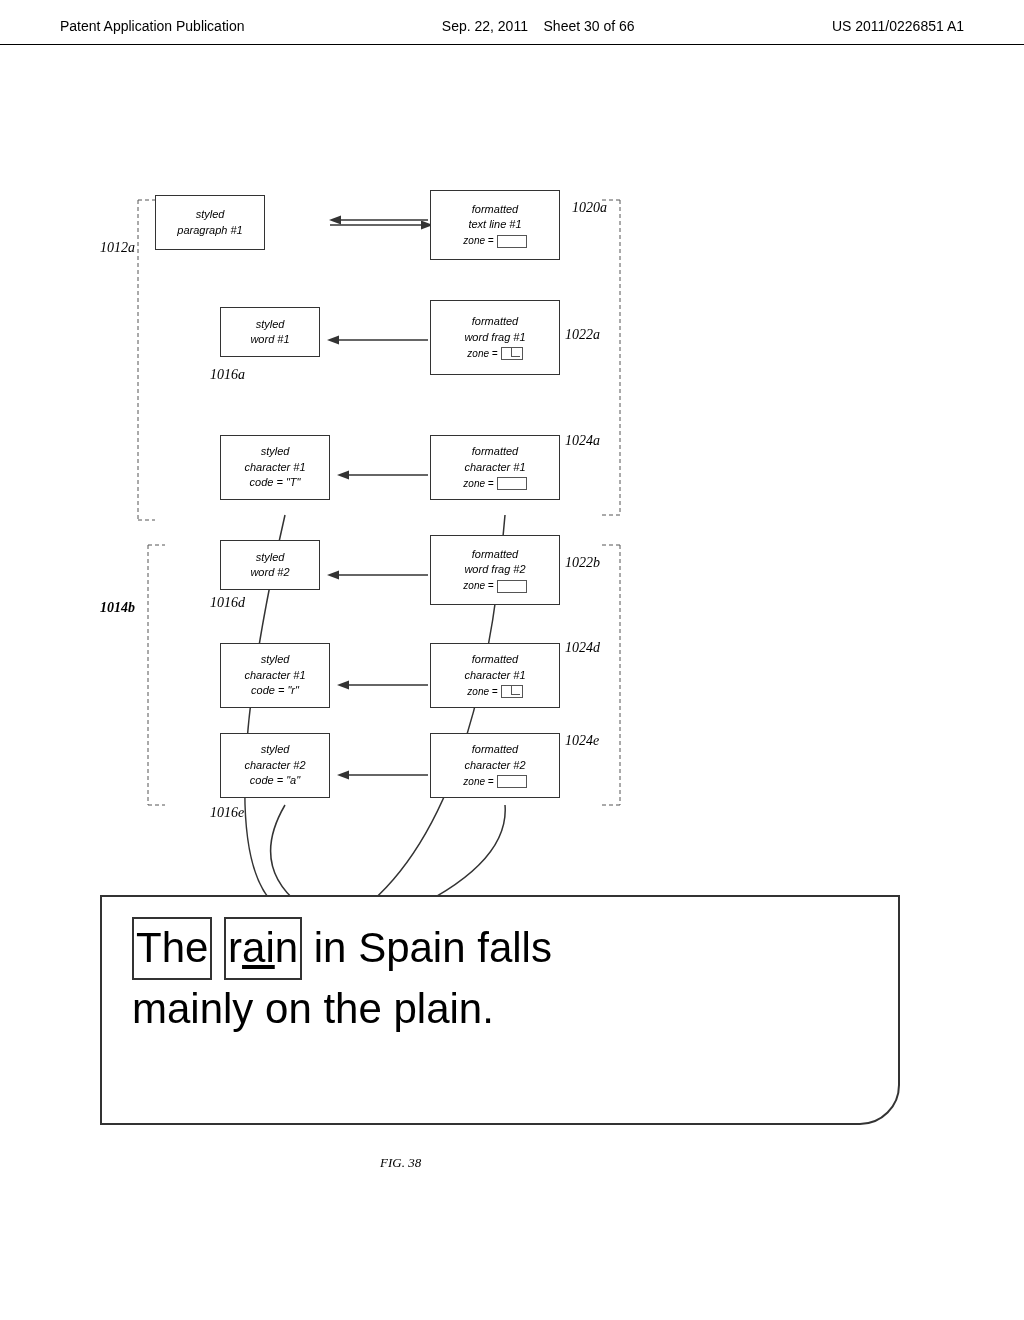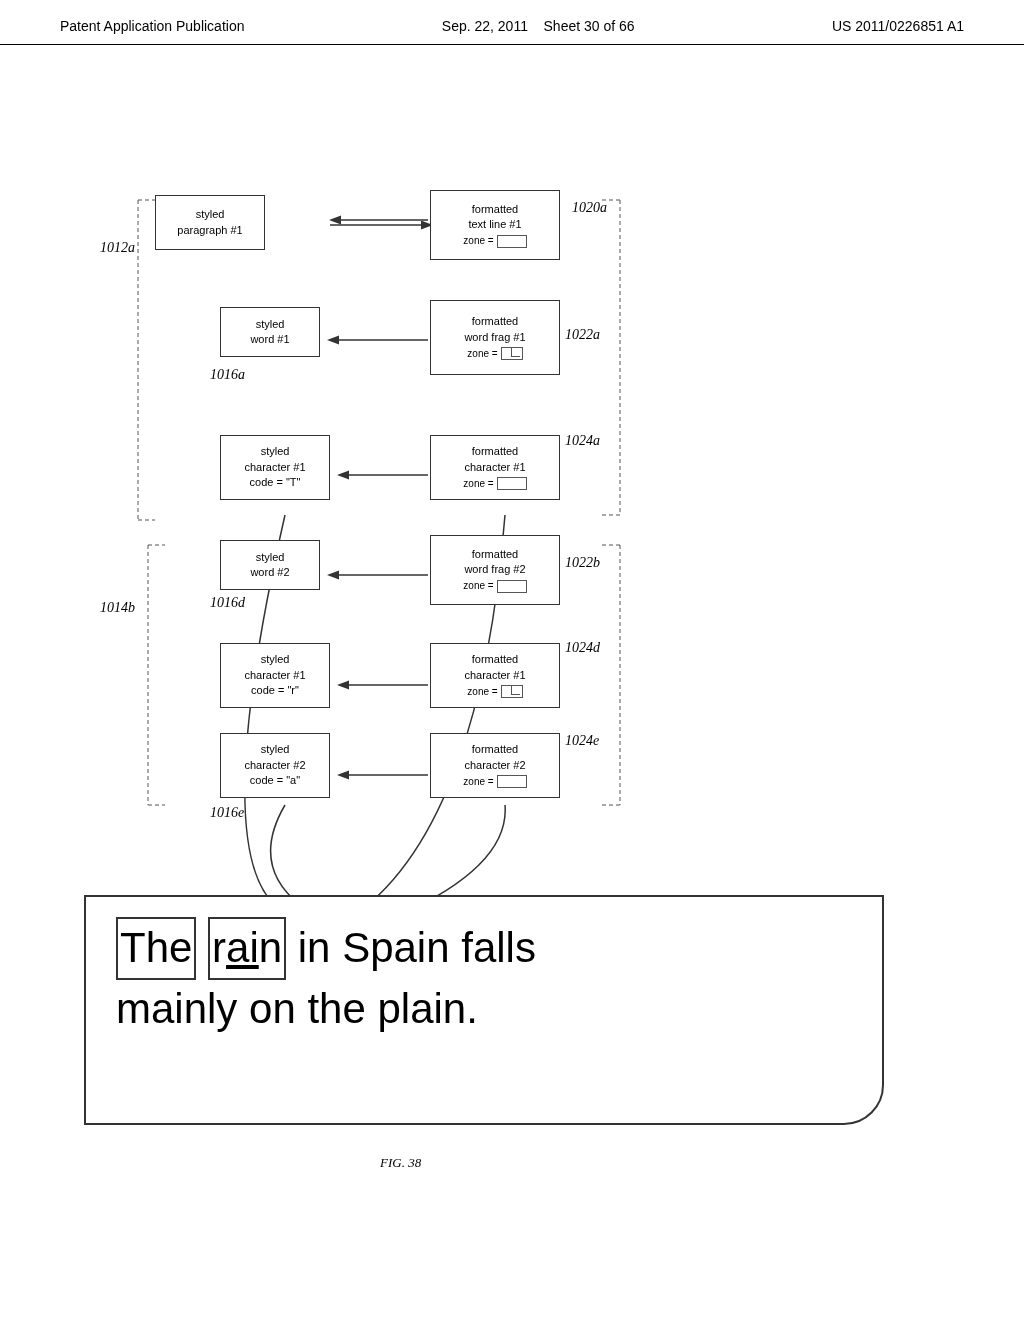--- a/index.html
+++ b/index.html
@@ -35,20 +35,21 @@
       border: 1.5px solid #333;
       background: #fff;
       font-size: 11px;
       text-align: center;
       display: flex;
       flex-direction: column;
       align-items: center;
       justify-content: center;
       padding: 4px 6px;
       line-height: 1.4;
+      font-style: italic;
     }
 
     
     .label-italic {
       position: absolute;
       font-style: italic;
       font-size: 14px;
       font-family: 'Times New Roman', serif;
     }
 
@@ -227,21 +228,21 @@
 
   <div class="label-italic" style="left:565px; top:388px;">1024a</div>
 
   <div class="box" style="left:220px; top:495px; width:100px; height:50px;">
     <span>styled</span>
     <span>word #2</span>
   </div>
 
   <div class="label-italic" style="left:210px; top:550px;">1016d</div>
 
-  <div class="label-italic" style="left:100px; top:555px;">1014b</div>
+  <div class="label-italic" style="left:100px; top:555px;font-weight:bold;">1014b</div>
 
   <div class="box" style="left:430px; top:490px; width:130px; height:70px;">
     <span>formatted</span>
     <span>word frag #2</span>
     <div class="zone-row">
       <span style="font-size:10px;">zone =</span>
       <div class="zone-box"></div>
     </div>
   </div>
 
@@ -276,21 +277,21 @@
     <span>formatted</span>
     <span>character #2</span>
     <div class="zone-row">
       <span style="font-size:10px;">zone =</span>
       <div class="zone-box"></div>
     </div>
   </div>
 
   <div class="label-italic" style="left:565px; top:688px;">1024e</div>
 
-  <div class="display-box" style="left:84px; top:850px; width:800px; height:230px; border-radius: 0 0 40px 0;">
+  <div class="display-box" style="left:100px; top:850px; width:800px; height:230px; border-radius: 0 0 40px 0;">
     <span style="font-size:42px; font-family: Arial, sans-serif; font-weight: normal;">
       <span style="display:inline-block; border: 2px solid #333; padding: 0 2px;">The</span><span> </span><span style="display:inline-block; border: 2px solid #333; padding: 0 2px;">r<span style="text-decoration:underline; text-decoration-style:solid;">ai</span>n</span> in Spain falls<br>mainly on the plain.
     </span>
   </div>
 
   <div class="fig-caption" style="left:380px; top:1110px;">FIG. 38</div>
 
 </div>
 
 </body></html>

